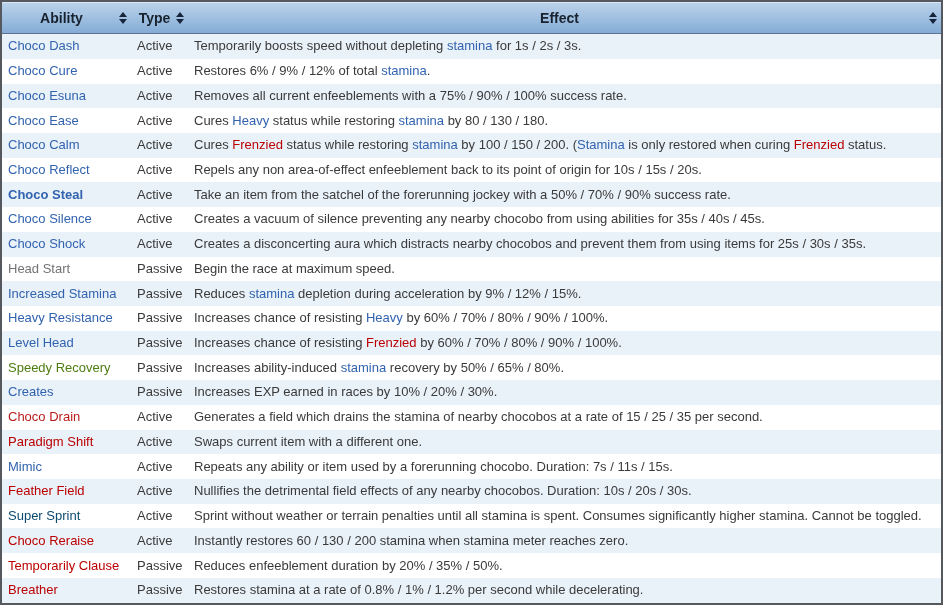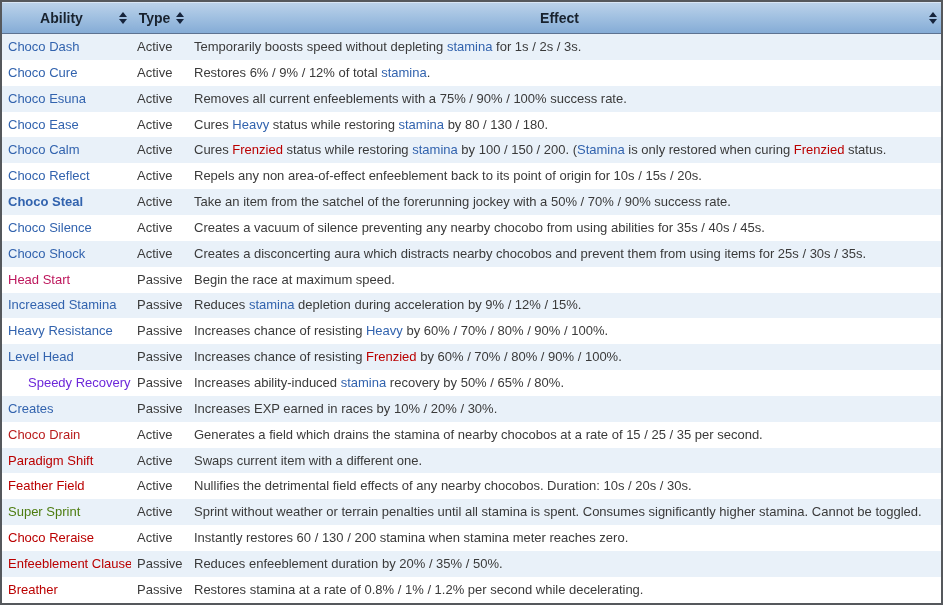--- a/index.html
+++ b/index.html
@@ -129,76 +129,81 @@
           <td class="ability"><a style="color: rgb(50, 99, 174);">Choco Silence</a></td>
           <td class="type">Active</td>
           <td class="effect"><span>Creates a vacuum of silence preventing any nearby chocobo from using abilities for 35s / 40s / 45s.</span></td>
         </tr>
         <tr>
           <td class="ability"><a style="color: rgb(50, 99, 174);">Choco Shock</a></td>
           <td class="type">Active</td>
           <td class="effect"><span>Creates a disconcerting aura which distracts nearby chocobos and prevent them from using items for 25s / 30s / 35s.</span></td>
         </tr>
         <tr>
-          <td class="ability"><a style="color: #be185d;">Head Start</a></td>
+          <td class="ability"><a style="color: #737373;">Head Start</a></td>
           <td class="type">Passive</td>
           <td class="effect"><span>Begin the race at maximum speed.</span></td>
         </tr>
         <tr>
           <td class="ability"><a style="color: rgb(50, 99, 174);">Increased Stamina</a></td>
           <td class="type">Passive</td>
           <td class="effect"><span>Reduces </span><a style="color: rgb(50, 99, 174);">stamina</a><span> depletion during acceleration by 9% / 12% / 15%.</span></td>
         </tr>
         <tr>
           <td class="ability"><a style="color: rgb(50, 99, 174);">Heavy Resistance</a></td>
           <td class="type">Passive</td>
           <td class="effect"><span>Increases chance of resisting </span><a style="color: rgb(50, 99, 174);">Heavy</a><span> by 60% / 70% / 80% / 90% / 100%.</span></td>
         </tr>
         <tr>
           <td class="ability"><a style="color: rgb(50, 99, 174);">Level Head</a></td>
           <td class="type">Passive</td>
           <td class="effect"><span>Increases chance of resisting </span><a style="color: rgb(186, 0, 0);">Frenzied</a><span> by 60% / 70% / 80% / 90% / 100%.</span></td>
         </tr>
         <tr>
-          <td class="ability"><a style="color: #6d28d9; margin-left: 20px;">Speedy Recovery</a></td>
+          <td class="ability"><a style="color: #4d7c0f;">Speedy Recovery</a></td>
           <td class="type">Passive</td>
           <td class="effect"><span>Increases ability-induced </span><a style="color: rgb(50, 99, 174);">stamina</a><span> recovery by 50% / 65% / 80%.</span></td>
         </tr>
         <tr>
           <td class="ability"><a style="color: rgb(50, 99, 174);">Creates</a></td>
           <td class="type">Passive</td>
           <td class="effect"><span>Increases EXP earned in races by 10% / 20% / 30%.</span></td>
         </tr>
         <tr>
           <td class="ability"><a style="color: #b91c1c; margin-top: 26px;">Choco Drain</a></td>
           <td class="type">Active</td>
           <td class="effect"><span>Generates a field which drains the stamina of nearby chocobos at a rate of 15 / 25 / 35 per second.</span></td>
         </tr>
         <tr>
           <td class="ability"><a style="color: rgb(186, 0, 0);">Paradigm Shift</a></td>
           <td class="type">Active</td>
           <td class="effect"><span>Swaps current item with a different one.</span></td>
         </tr>
         <tr>
+          <td class="ability"><a style="color: rgb(50, 99, 174);">Mimic</a></td>
+          <td class="type">Active</td>
+          <td class="effect"><span>Repeats any ability or item used by a forerunning chocobo. Duration: 7s / 11s / 15s.</span></td>
+        </tr>
+        <tr>
           <td class="ability"><a style="color: rgb(186, 0, 0);">Feather Field</a></td>
           <td class="type">Active</td>
           <td class="effect"><span>Nullifies the detrimental field effects of any nearby chocobos. Duration: 10s / 20s / 30s.</span></td>
         </tr>
         <tr>
-          <td class="ability"><a style="color: #4d7c0f; margin-top: 44px;">Super Sprint</a></td>
+          <td class="ability"><a style="color: #0c4a6e; margin-top: 44px;">Super Sprint</a></td>
           <td class="type">Active</td>
           <td class="effect"><span>Sprint without weather or terrain penalties until all stamina is spent. Consumes significantly higher stamina. Cannot be toggled.</span></td>
         </tr>
         <tr>
           <td class="ability"><a style="color: rgb(186, 0, 0);">Choco Reraise</a></td>
           <td class="type">Active</td>
           <td class="effect"><span>Instantly restores 60 / 130 / 200 stamina when stamina meter reaches zero.</span></td>
         </tr>
         <tr>
-          <td class="ability"><a style="color: rgb(186, 0, 0);">Enfeeblement Clause</a></td>
+          <td class="ability"><a style="color: rgb(186, 0, 0);">Temporarily Clause</a></td>
           <td class="type">Passive</td>
           <td class="effect"><span>Reduces enfeeblement duration by 20% / 35% / 50%.</span></td>
         </tr>
         <tr>
           <td class="ability"><a style="color: rgb(186, 0, 0); text-align: right;">Breather</a></td>
           <td class="type">Passive</td>
           <td class="effect"><span>Restores stamina at a rate of 0.8% / 1% / 1.2% per second while decelerating.</span></td>
         </tr>
       </tbody>
   </table>

